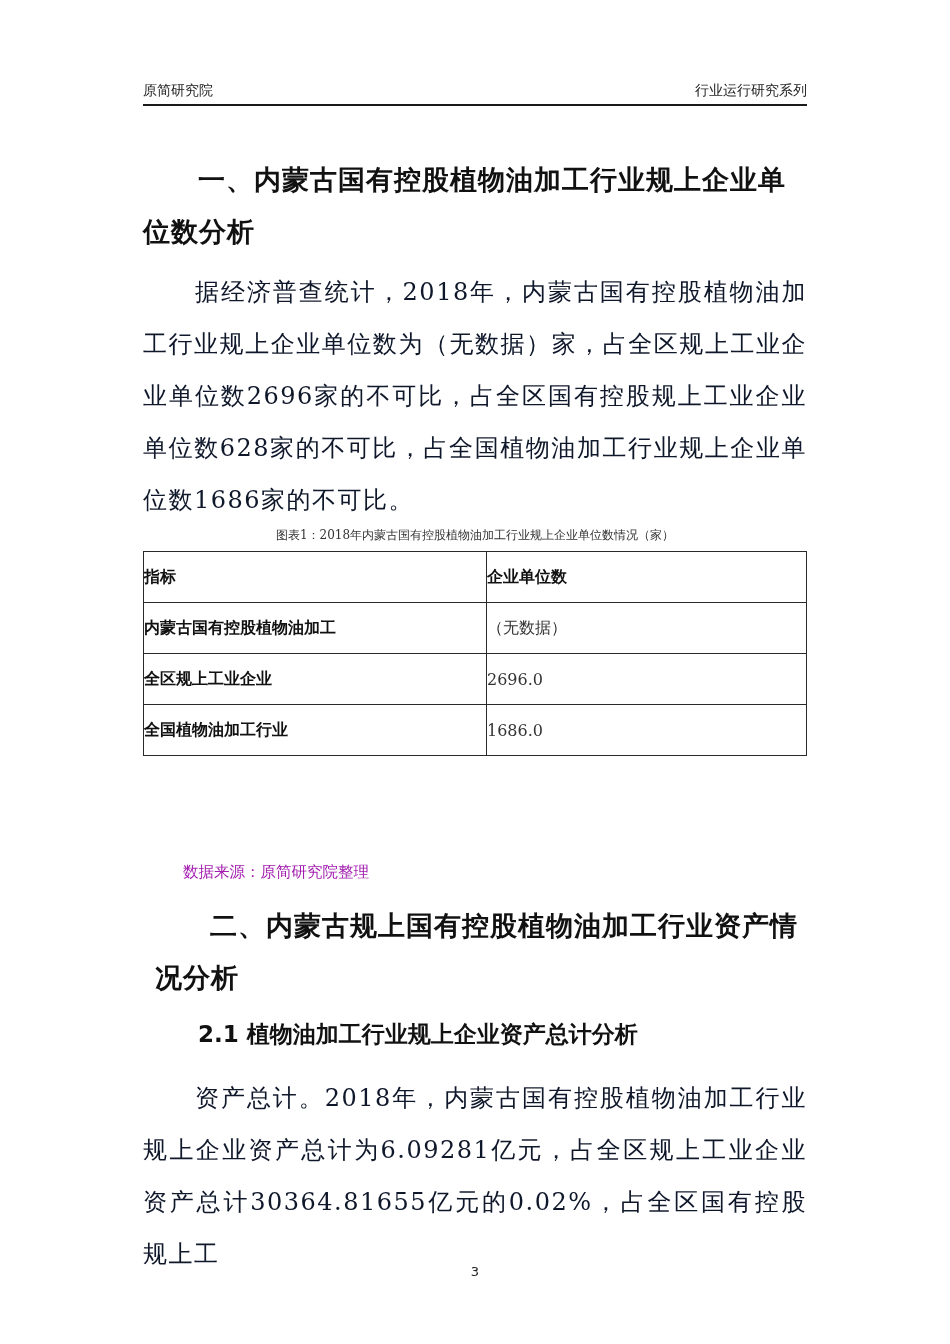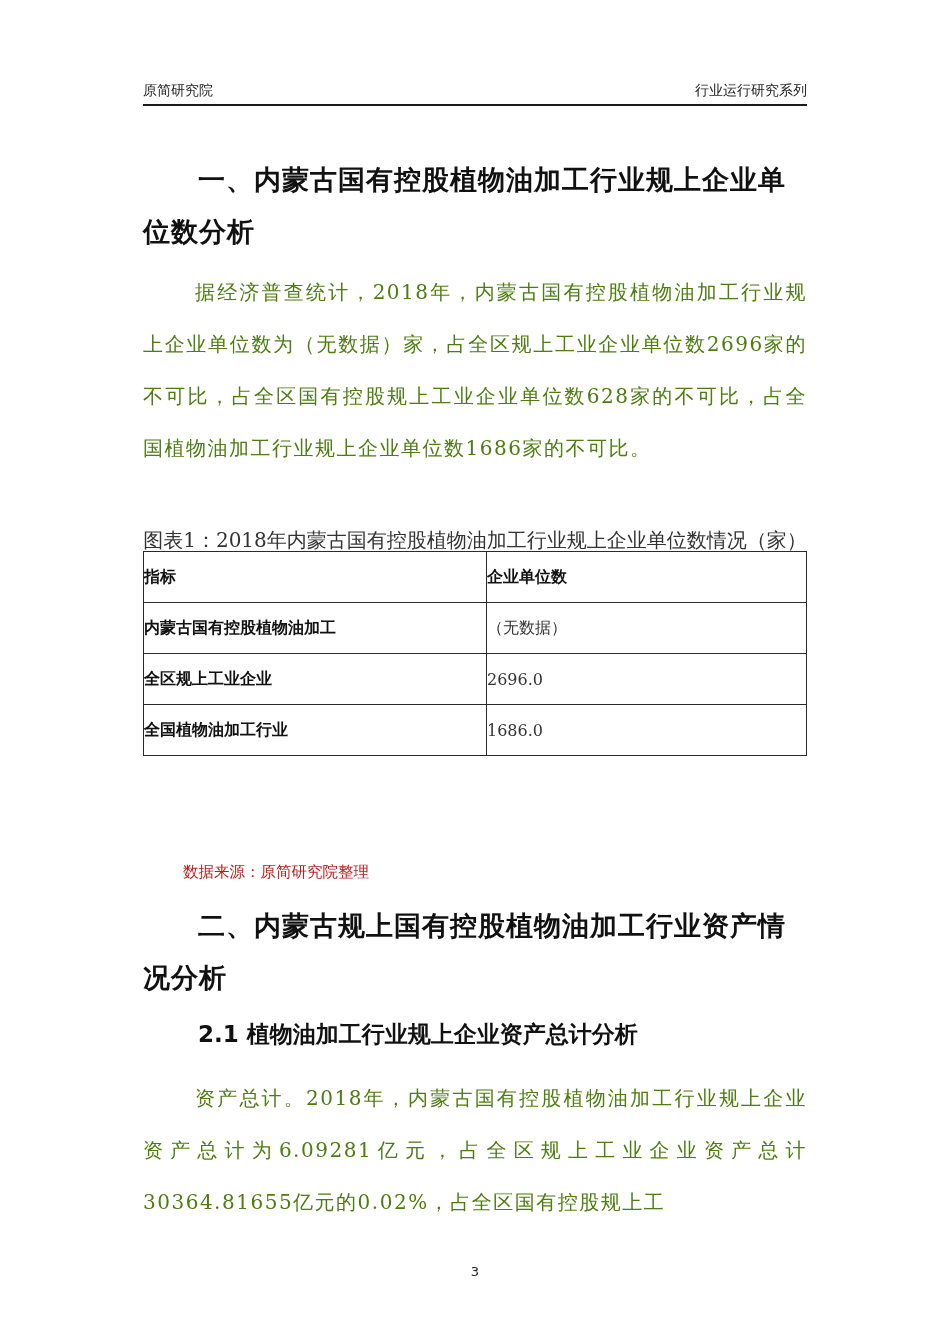--- a/index.html
+++ b/index.html
@@ -6,31 +6,31 @@
   body { width: 950px; height: 1344px; position: relative; overflow: hidden; color: #111; }
   .page { position: absolute; left: 0; top: 16px; width: 950px; height: 1344px; }
 
   .header { position: absolute; left: 143px; top: 66px; width: 664px; height: 22px; border-bottom: 2px solid #1a1a1a; }
   .header-left { position: absolute; left: 0; top: 0; font-family: "DejaVu Sans", sans-serif; font-size: 14px; color: #222; }
   .header-right { position: absolute; right: 0; top: 0; font-family: "DejaVu Sans", sans-serif; font-size: 14px; color: #222; }
 
   .h1 { position: absolute; left: 143px; width: 664px; font-family: "DejaVu Sans", sans-serif; font-weight: bold; font-size: 27px; line-height: 52px; text-indent: 55px; letter-spacing: 1px; color: #111; }
   .h2 { position: absolute; left: 198px; font-family: "DejaVu Sans", sans-serif; font-weight: bold; font-size: 23px; line-height: 36px; color: #111; }
 
-  .para { position: absolute; left: 143px; width: 664px; font-family: "DejaVu Serif", serif; font-size: 20px; line-height: 52px; text-indent: 52px; text-align: justify; letter-spacing: 1.5px; color: #4d7c0f; }
+  .para { position: absolute; left: 143px; width: 664px; font-family: "DejaVu Serif", serif; font-size: 24px; line-height: 52px; text-indent: 52px; text-align: justify; letter-spacing: 1.5px; color: #0f172a; }
 
-  .caption { position: absolute; left: 143px; width: 664px; top: 511px; text-align: center; font-family: "DejaVu Serif", serif; font-size: 20px; color: #333; }
+  .caption { position: absolute; left: 143px; width: 664px; top: 511px; text-align: center; font-family: "DejaVu Serif", serif; font-size: 12px; color: #333; }
 
   table.data { position: absolute; left: 143px; top: 535px; width: 664px; border-collapse: collapse; }
   table.data th, table.data td { border: 1.5px solid #2a2a2a; height: 50px; text-align: left; vertical-align: middle; padding: 0; }
   table.data th { font-family: "DejaVu Sans", sans-serif; font-weight: bold; font-size: 16px; color: #111; }
   table.data td.label { font-family: "DejaVu Sans", sans-serif; font-weight: bold; font-size: 16px; color: #111; width: 342px; }
   table.data td.value { font-family: "DejaVu Serif", serif; font-size: 16px; color: #333; margin-left: 40px; }
 
-  .source { position: absolute; left: 183px; top: 846px; font-family: "DejaVu Serif", serif; font-size: 15.5px; color: #b91c1c; }
+  .source { position: absolute; left: 183px; top: 846px; font-family: "DejaVu Serif", serif; font-size: 15.5px; color: #a21caf; }
 
   .page-number { position: absolute; left: 0; width: 950px; top: 1248px; text-align: center; font-family: "DejaVu Sans", sans-serif; font-size: 13px; color: #222; }
 </style>
 </head>
 <body>
 
 <div class="page">
 
   <div class="header">
     <span class="header-left">原简研究院</span>
@@ -61,21 +61,21 @@
       </tr>
       <tr>
         <td class="label">全国植物油加工行业</td>
         <td class="value">1686.0</td>
       </tr>
     </tbody>
   </table>
 
   <div class="source">数据来源：原简研究院整理</div>
 
-  <div class="h1" style="top:884px;">二、内蒙古规上国有控股植物油加工行业资产情况分析</div>
+  <div class="h1" style="top:884px;margin-left:12px;">二、内蒙古规上国有控股植物油加工行业资产情况分析</div>
 
   <div class="h2" style="top:1000px;">2.1 植物油加工行业规上企业资产总计分析</div>
 
   <div class="para" style="top:1056px;">资产总计。2018年，内蒙古国有控股植物油加工行业规上企业资产总计为6.09281亿元，占全区规上工业企业资产总计30364.81655亿元的0.02%，占全区国有控股规上工</div>
 
   <div class="page-number">3</div>
 
 </div>
 
 </body></html>

